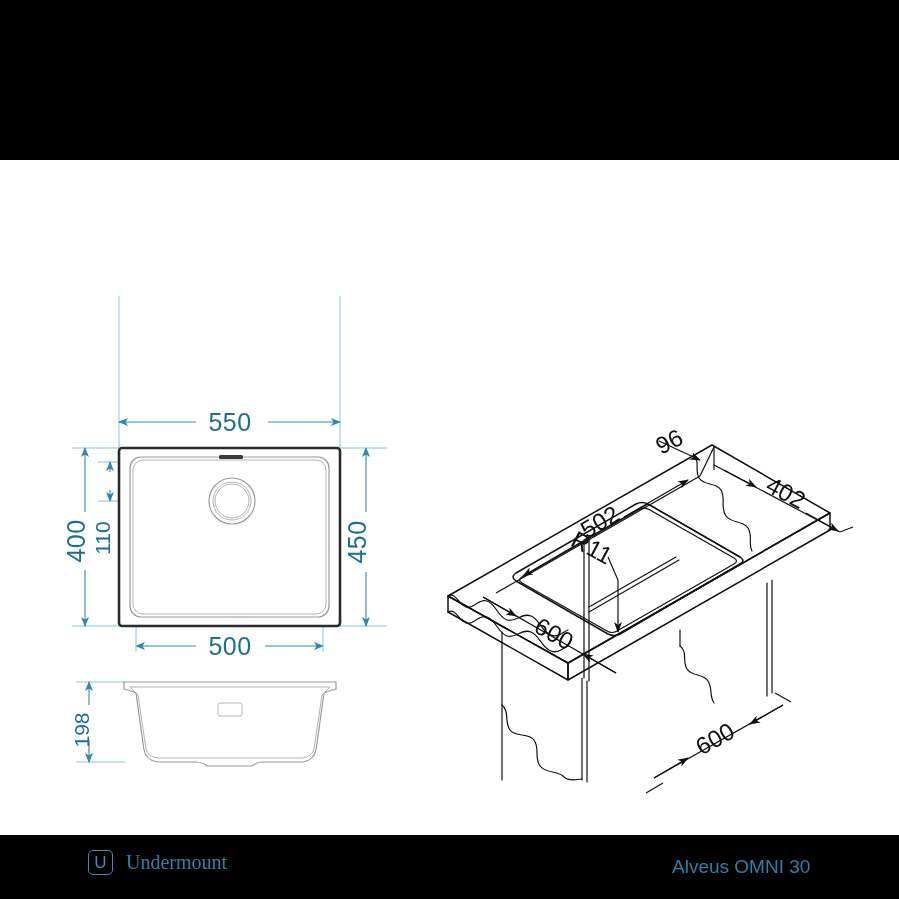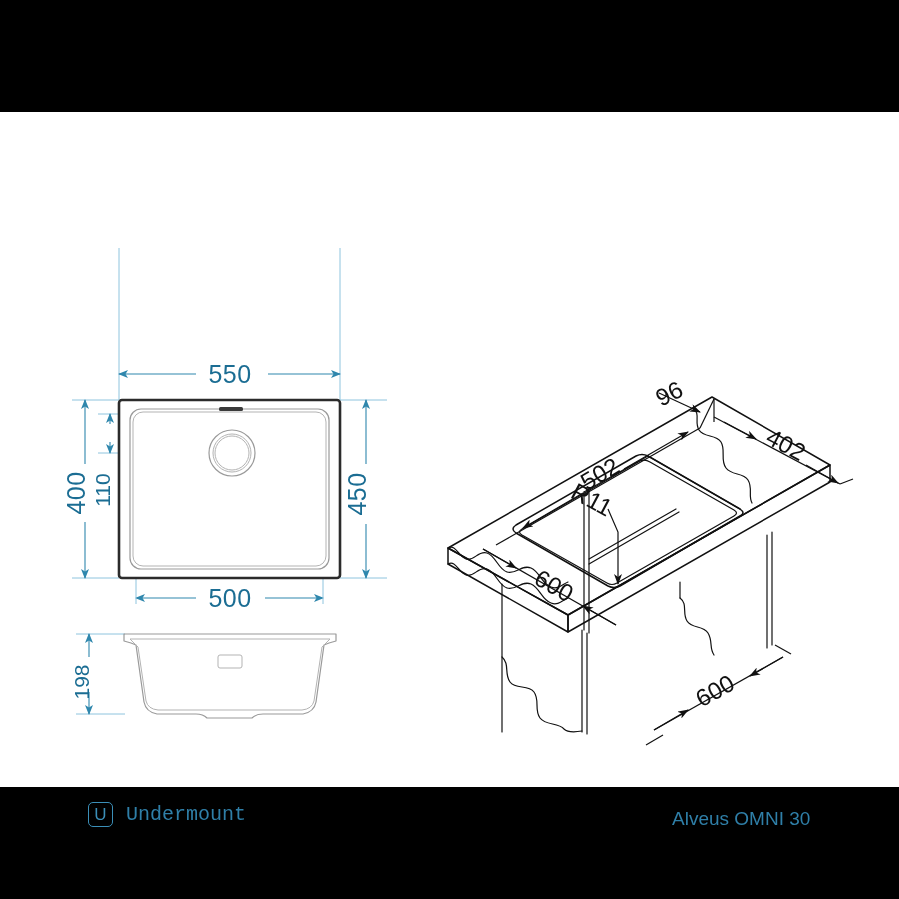--- a/index.html
+++ b/index.html
@@ -12,20 +12,21 @@
     width: 899px;
     height: 899px;
     overflow: hidden;
     font-family: "Liberation Sans", sans-serif;
   }
   #page {
     position: relative;
     width: 899px;
     height: 682px;
     background: #14532d;
+    margin-top: 48px;
   }
   #letterbox-top, #letterbox-bottom {
     position: absolute;
     left: 0;
     width: 899px;
     background: #000000;
   }
   #letterbox-top { top: 0; height: 112px; }
   #letterbox-bottom { top: 787px; height: 112px; }
 
@@ -136,21 +137,21 @@
     color: #3b8fb8;
     font-size: 17px;
     line-height: 23px;
     text-align: center;
     font-family: "Liberation Sans", sans-serif;
     box-sizing: border-box;
   }
   #mount-label {
     color: #2f7fa8;
     font-size: 20px;
-    font-family: Liberation Mono, monospace;
+    font-family: Liberation Serif, serif;
     white-space: nowrap;
   }
   #product-label {
     position: absolute;
     left: 672px;
     top: 6px;
     color: #2f7fa8;
     font-size: 19px;
     font-family: "Liberation Sans", sans-serif;
     white-space: nowrap;

